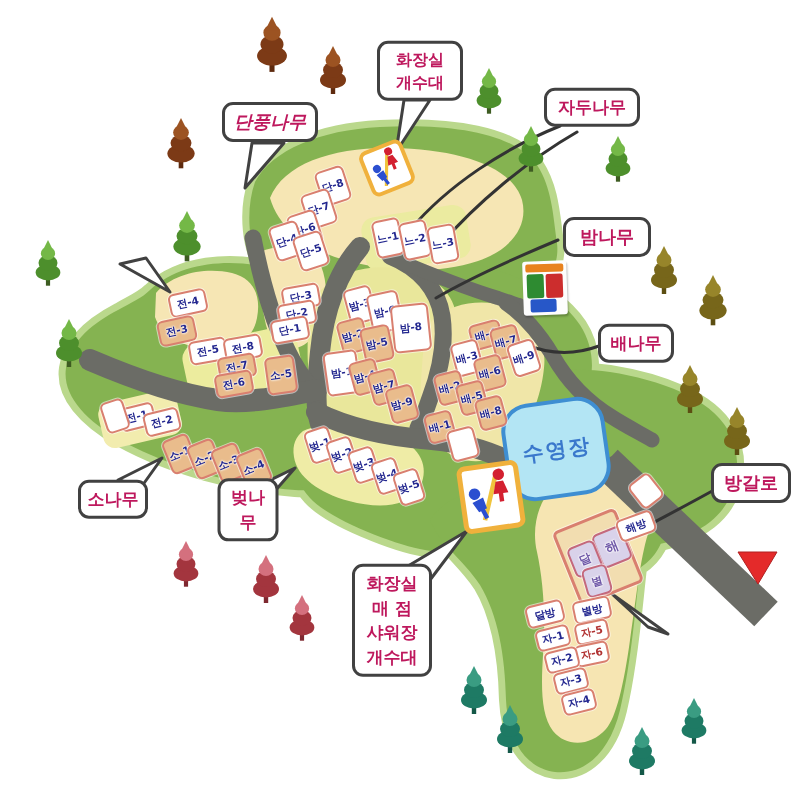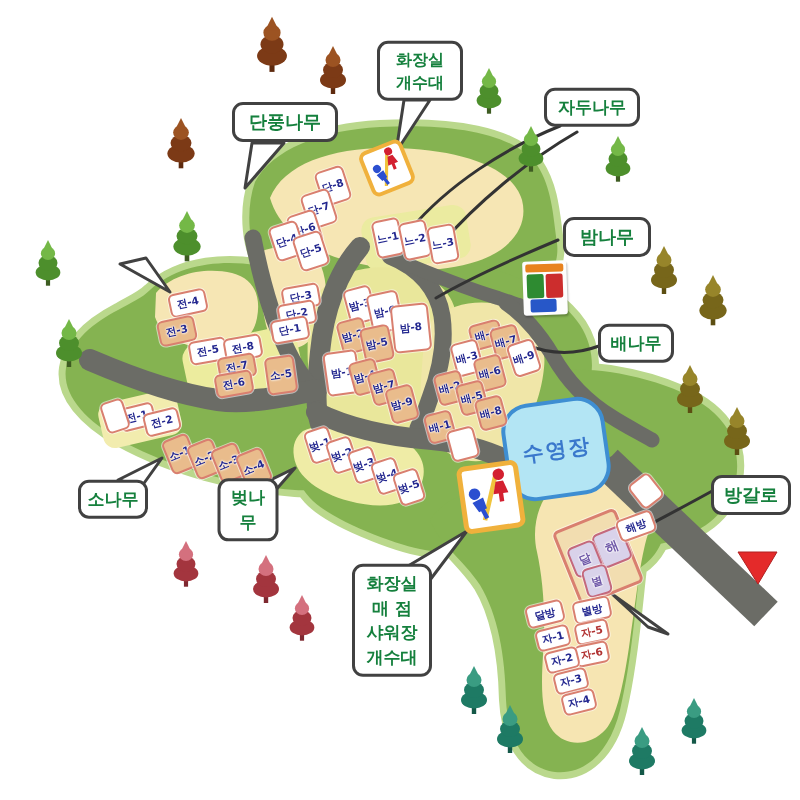--- a/index.html
+++ b/index.html
@@ -14,21 +14,21 @@
   .site.tan{background:#e9bc8c;}
   .site.outline{background:#f2ddb0;border-width:3px;z-index:18;}
   .site.purple{background:#d9d2ea;border-color:#c4687c;}
   .site-label{font-size:10.5px;font-weight:bold;color:#23278f;white-space:nowrap;
         text-shadow:0 0 2px #fff,0 0 2px #fff,0 0 3px #fff;}
   .site.purple .site-label{color:#6f58a8;}
 
   
   .callout{position:absolute;background:#ffffff;border:3px solid #414141;border-radius:11px;
         display:flex;align-items:center;justify-content:center;text-align:center;
-        font-weight:bold;color:#15803d;white-space:pre-line;line-height:1.45;
+        font-weight:bold;color:#be185d;white-space:pre-line;line-height:1.45;
         transform:translate(-50%,-50%);z-index:30;padding:4px 6px;box-sizing:border-box;}
 
   .pool-label{position:absolute;left:557px;top:450px;transform:translate(-50%,-50%) rotate(-8deg);
         color:#3a78cc;font-size:21px;font-weight:bold;letter-spacing:2px;z-index:25;}
   .entrance-label{position:absolute;left:747px;top:532px;transform:translate(-50%,-50%);
         color:#101010;font-size:24px;font-weight:bold;letter-spacing:3px;z-index:25;}
 
   .restroom-card{position:absolute;background:#fff;border:4px solid #f0b13c;border-radius:8px;
         z-index:22;transform-origin:center;box-sizing:border-box;}
   .restroom-card svg{width:100%;height:100%;display:block;}
@@ -361,24 +361,24 @@
     </div>
     <div class="site white" style="left: 571px; top: 681px; width: 30px; height: 18px; transform: translate(-50%, -50%) rotate(-14deg);">
       <span class="site-label">자-3</span>
     </div>
     <div class="site white" style="left: 579px; top: 702px; width: 30px; height: 18px; transform: translate(-50%, -50%) rotate(-14deg);">
       <span class="site-label">자-4</span>
     </div>
     <div class="site white" style="left: 646px; top: 491px; width: 22px; height: 26px; transform: translate(-50%, -50%) rotate(-38deg);"></div>
     <div class="callout" style="left: 420px; top: 71px; width: 86px; font-size: 16px;">화장실
 개수대</div>
-    <div class="callout" style="left: 285px; top: 122px; width: 106px; font-size: 18px;">단풍나무</div>
+    <div class="callout" style="left: 270px; top: 122px; width: 96px; font-size: 18px; font-style: italic;">단풍나무</div>
     <div class="callout" style="left: 592px; top: 107px; width: 96px; font-size: 17px;">자두나무</div>
     <div class="callout" style="left: 607px; top: 237px; width: 88px; font-size: 18px;">밤나무</div>
     <div class="callout" style="left: 636px; top: 343px; width: 76px; font-size: 17px;">배나무</div>
     <div class="callout" style="left: 113px; top: 499px; width: 70px; font-size: 17px; text-align: right;">소나무</div>
     <div class="callout" style="left: 248px; top: 510px; width: 61px; font-size: 17px; text-align: center;">벚나무</div>
-    <div class="callout" style="left: 751px; top: 483px; width: 80px; font-size: 18px; margin-top: 12px;">방갈로</div>
+    <div class="callout" style="left: 751px; top: 483px; width: 80px; font-size: 18px;">방갈로</div>
     <div class="callout" style="left: 392px; top: 620px; width: 80px; font-size: 17px;">화장실
 매 점
 샤워장
 개수대</div>
   </div>
 
 </body></html>

